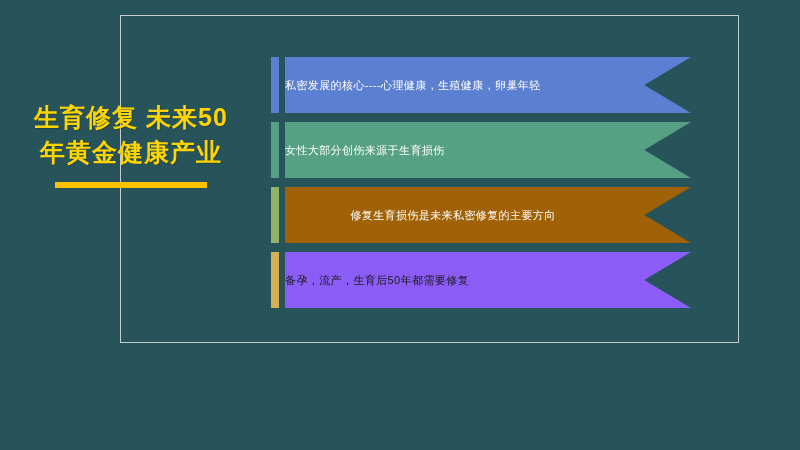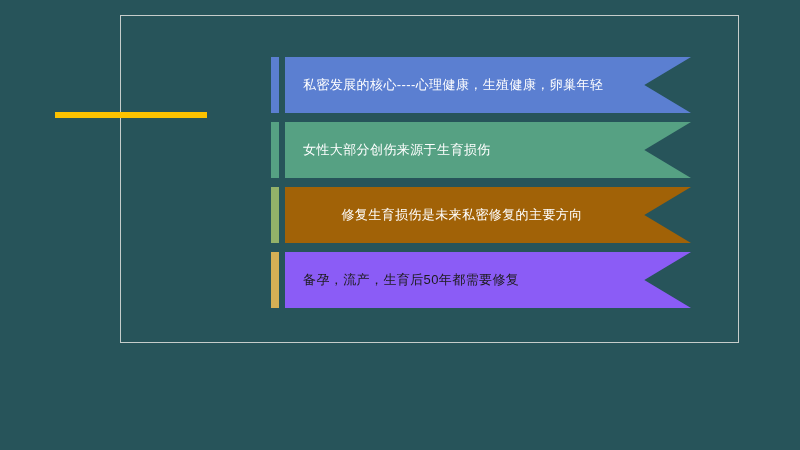--- a/index.html
+++ b/index.html
@@ -83,38 +83,38 @@
   .banner-body {
     position: relative;
     flex: 1 1 auto;
     height: 100%;
     display: flex;
     align-items: center;
     
     clip-path: polygon(0 0, 100% 0, 88.5% 50%, 100% 100%, 0 100%);
   }
   .banner-label {
-    padding-left: 18px;
     padding-right: 70px;
-    font-size: 13px;
+    font-size: 11px;
     line-height: 1.3;
     letter-spacing: 0.4px;
     white-space: nowrap;
   }
   .text-light { color: #ffffff; }
   .text-dark  { color: #1c1c1c; }
 </style>
 </head>
 <body style="background: rgb(39, 84, 90);">
 
 <div id="slide" style="background: rgb(39, 84, 90);">
 
   <div id="frame" style="border-color: rgb(198, 205, 203);"></div>
 
   <div id="title-block">
+    <div id="title-text" style="color: rgb(255, 212, 0);">生育修复  未来50年黄金健康产业</div>
     <div id="title-rule" style="background: rgb(252, 194, 0);"></div>
   </div>
 
   <div id="banner-list">
 
     <div class="banner-row">
       <div class="banner-accent" style="background: rgb(91, 127, 209);"></div>
       <div class="banner-gap"></div>
       <div class="banner-body" style="background: rgb(91, 127, 209);">
         <span class="banner-label text-light" style="color: rgb(255, 255, 255);">私密发展的核心----心理健康，生殖健康，卵巢年轻</span>

